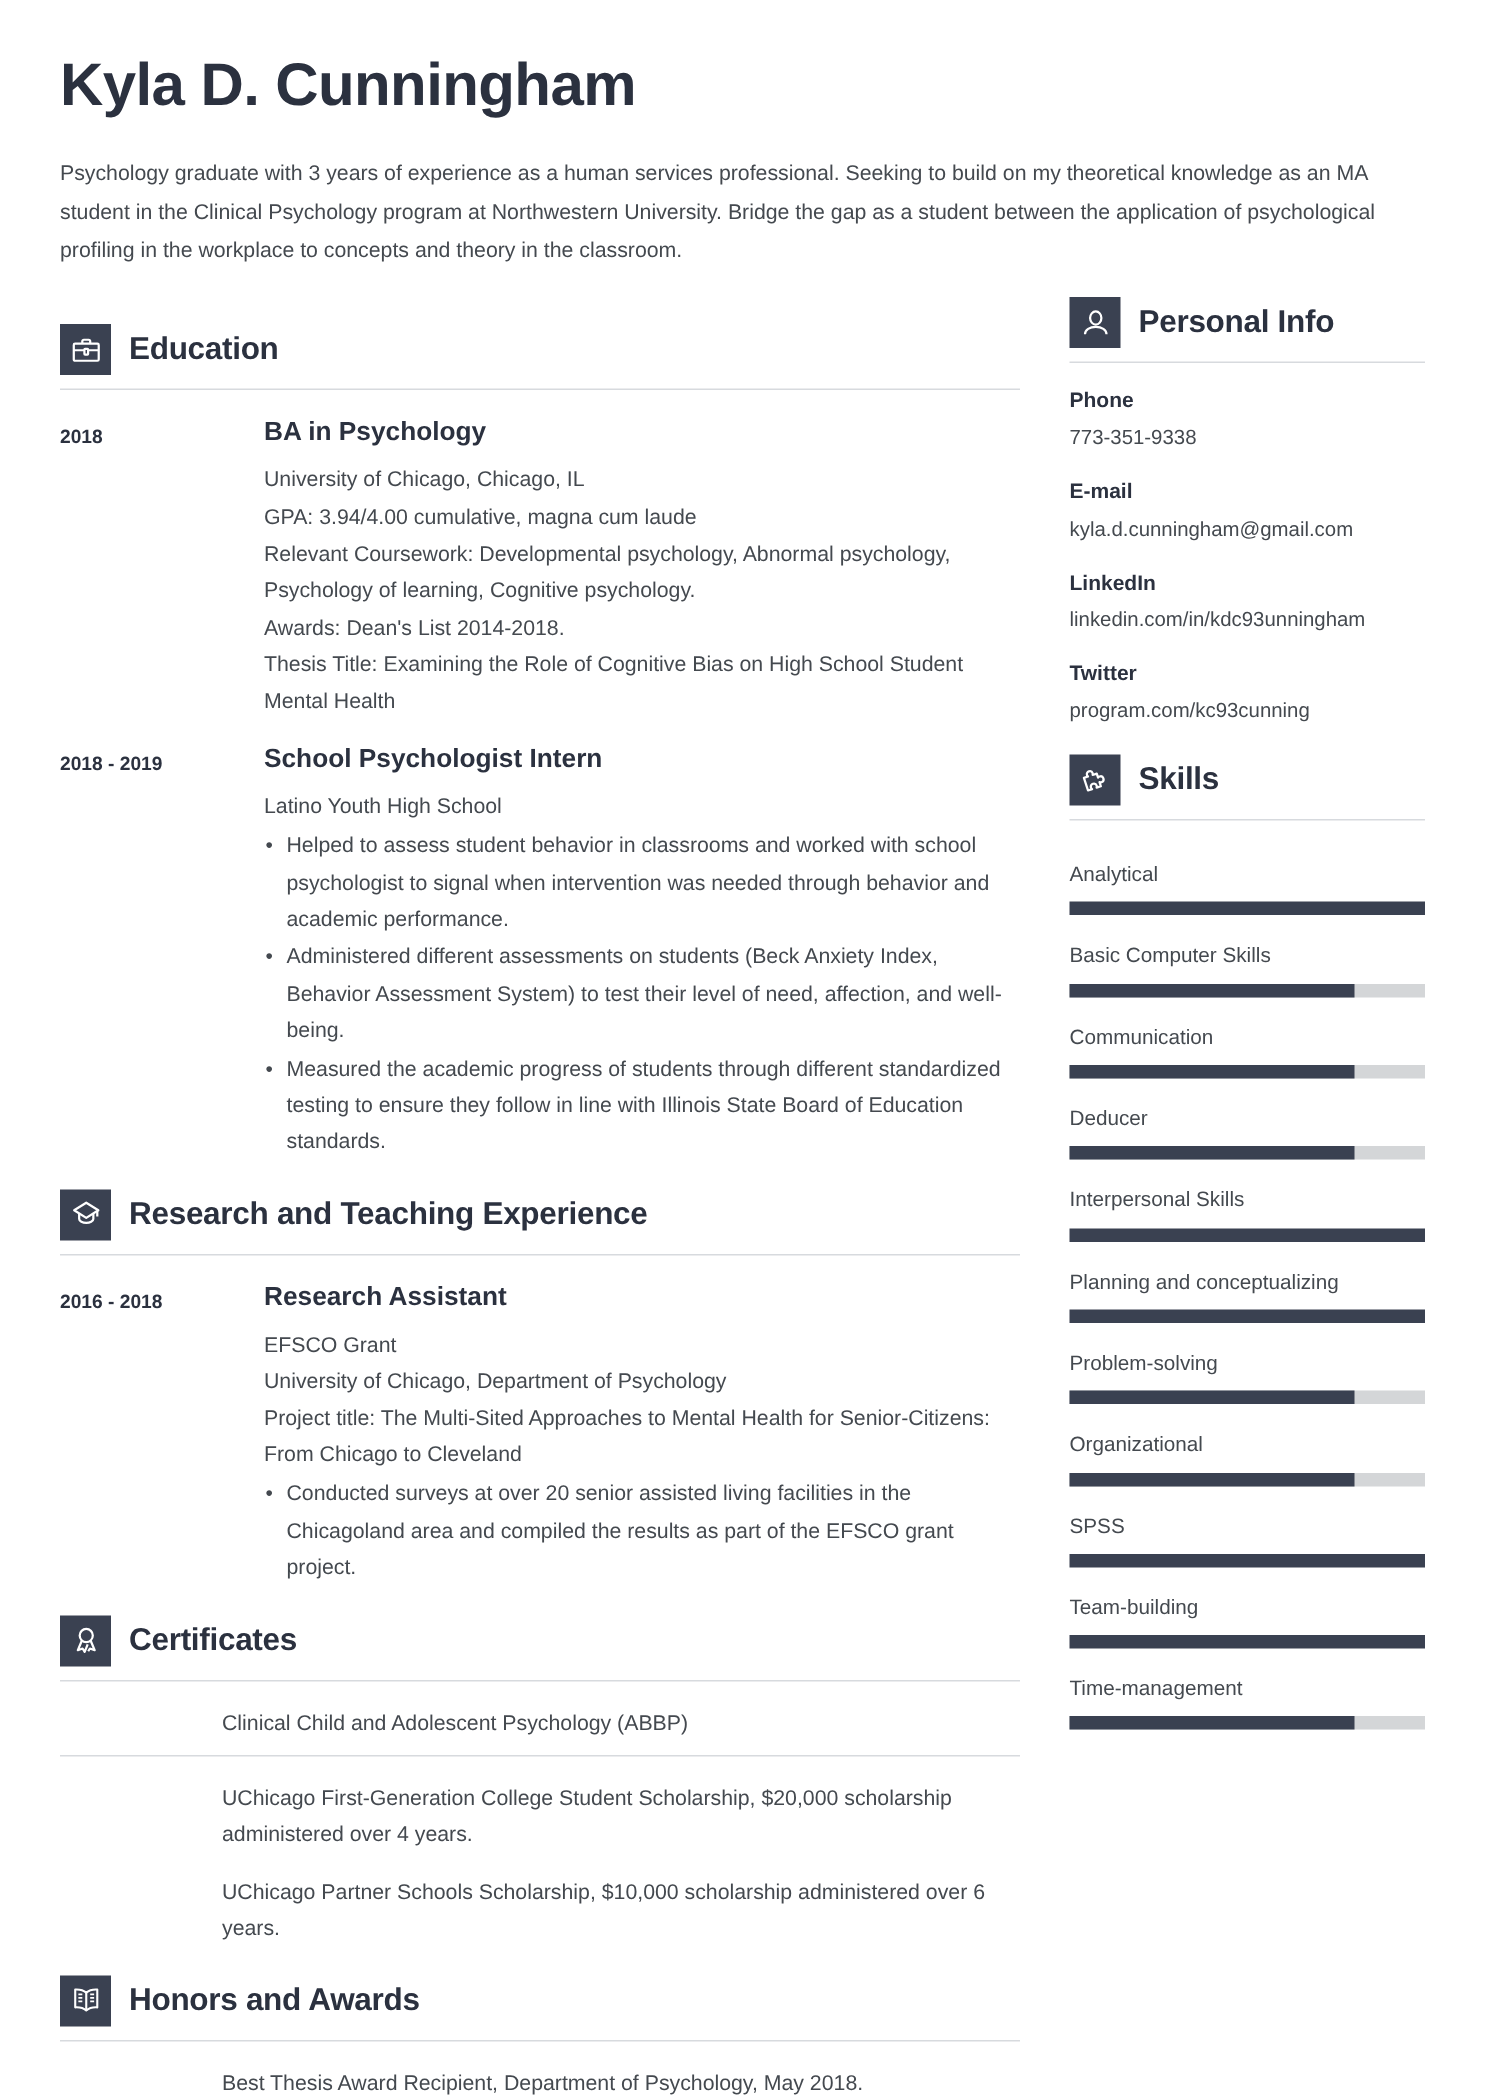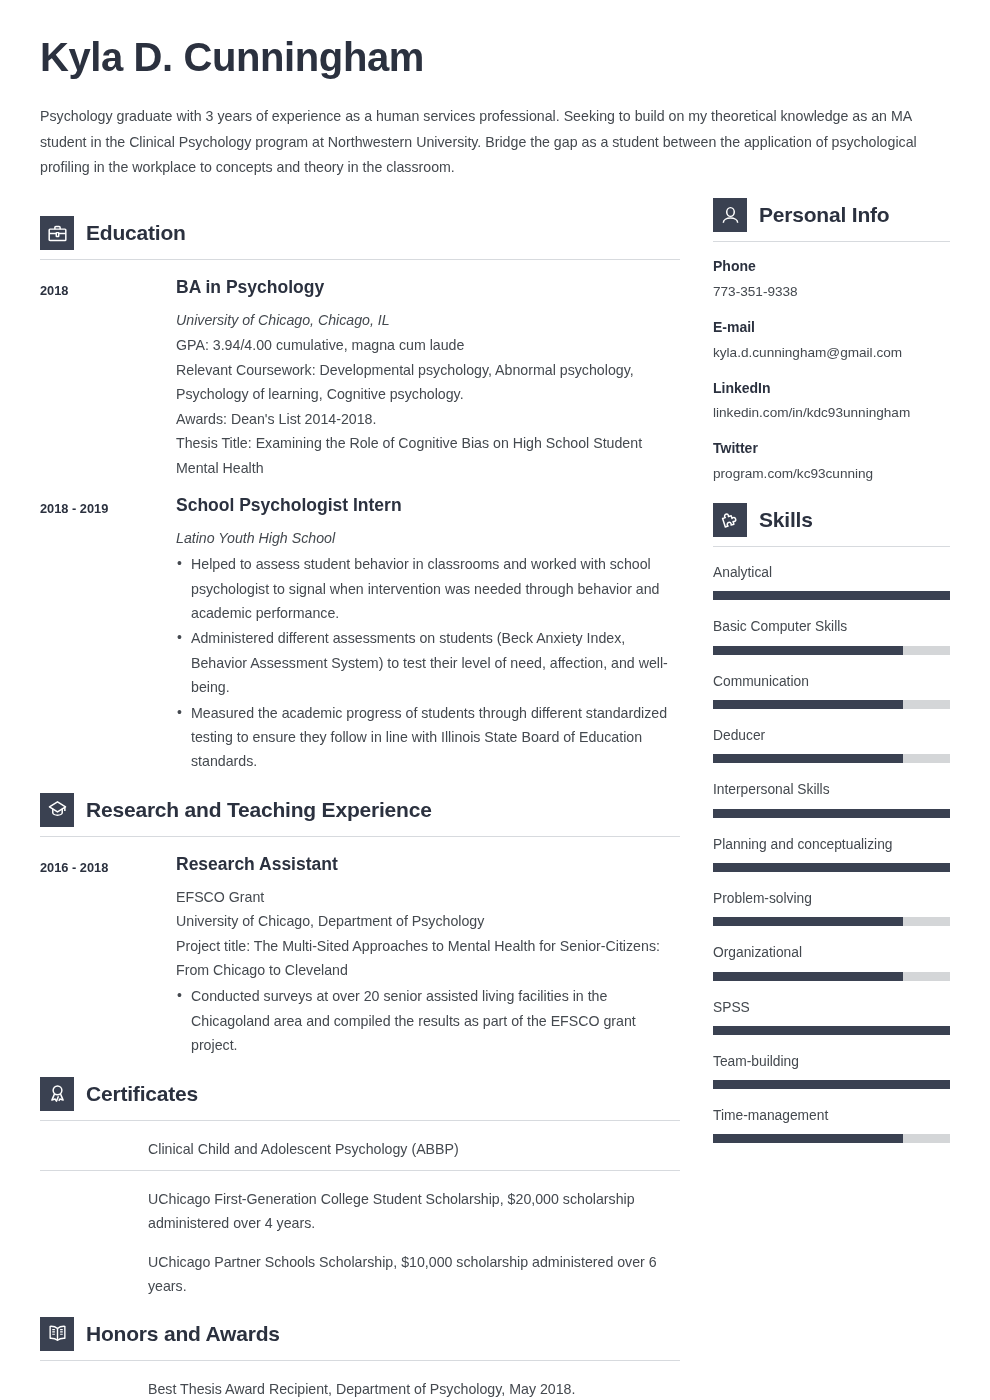--- a/index.html
+++ b/index.html
@@ -98,21 +98,20 @@
 
   .entry-title {
     font-size: 17.5px;
     font-weight: bold;
     color: #2b313f;
     line-height: 1.3;
     margin-bottom: 9px;
   }
   .entry-sub {
     font-size: 14.2px;
-    font-style: italic;
     color: #44494f;
     line-height: 1.72;
     margin-bottom: 1px;
   }
   .entry-line {
     font-size: 14.2px;
     color: #44494f;
     line-height: 1.72;
   }
   .entry-para {
@@ -159,21 +158,21 @@
   }
   .contact-value {
     font-size: 13.6px;
     color: #44494f;
     line-height: 1.62;
     margin-top: 3px;
     word-break: break-word;
   }
 
   .skill { margin-top: 17px; }
-  .skill:first-child { margin-top: 16px; }
+  .skill:first-child { margin-top: 26px; }
   .skill-name {
     font-size: 13.8px;
     color: #44494f;
     line-height: 1.4;
     margin-bottom: 9px;
   }
   .skill-track {
     width: 237px;
     height: 9px;
     background: #d4d6d8;

